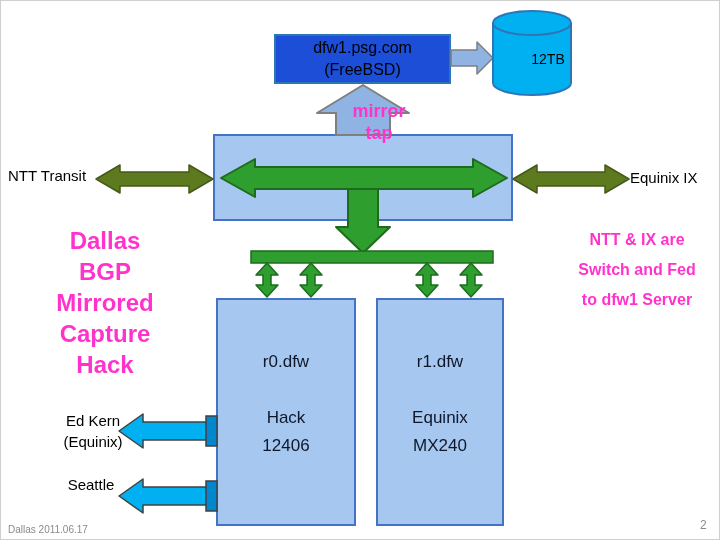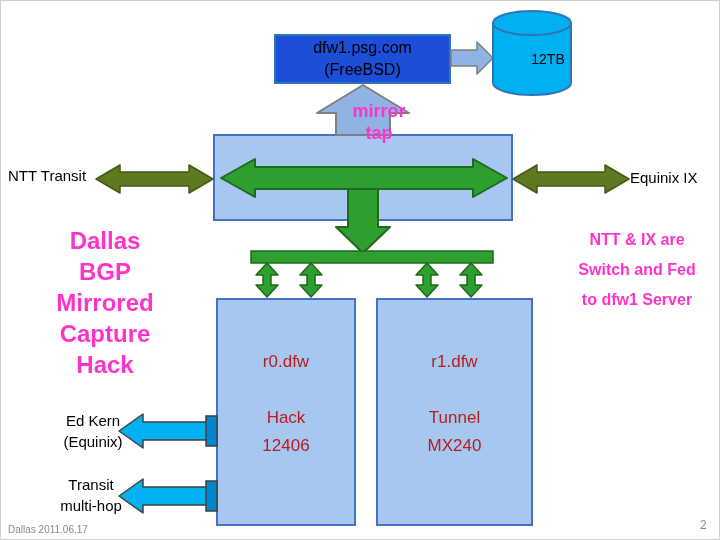--- a/index.html
+++ b/index.html
@@ -25,41 +25,41 @@
     box-sizing:border-box;
     display:flex; flex-direction:column;
     align-items:center; justify-content:center;
     font-size:16px; line-height:22px; color:#000;
   }
   .center { text-align:center;padding-left:16px; }
   .magenta { color:#FF33CC; font-weight:700; }
   .small-label { font-size:15px; color:#000; }
   .router-text {
     position:absolute; left:0; width:100%;
-    text-align:center; font-size:17px; color:#b91c1c;
+    text-align:center; font-size:17px; color:#0f172a;
   }
   .footer { font-size:10px; color:#8a8a8a; }
   .pagenum { font-size:12px; color:#8a8a8a; }
 </style>
 </head>
 <body>
 
 <div id="slide">
 
   <div class="abs blue-box" style="left:212px;top:133px;width:300px;height:87px"></div>
 
   <div class="abs blue-box" style="left:215px;top:297px;width:140px;height:228px">
     <div class="router-text" style="top:52px">r0.dfw</div>
     <div class="router-text" style="top:108px">Hack</div>
     <div class="router-text" style="top:136px">12406</div>
   </div>
 
-  <div class="abs blue-box" style="left:375px;top:297px;width:157px;height:228px">
+  <div class="abs blue-box" style="left:375px;top:297px;width:128px;height:228px">
     <div class="router-text" style="top:52px">r1.dfw</div>
-    <div class="router-text" style="top:108px">Tunnel</div>
+    <div class="router-text" style="top:108px">Equinix</div>
     <div class="router-text" style="top:136px">MX240</div>
   </div>
 
   <div class="abs server-box" style="left:273px;top:33px;width:177px;height:50px">
     <div>dfw1.psg.com</div>
     <div>(FreeBSD)</div>
   </div>
 
   <svg class="abs" style="left:0;top:0" width="720" height="540" viewBox="0 0 720 540">
 
@@ -115,20 +115,19 @@
     <div>Switch and Fed</div>
     <div>to dfw1 Server</div>
   </div>
 
   <div class="abs center small-label" style="left:34px;top:409px;width:84px;line-height:21px">
     <div>Ed Kern</div>
     <div>(Equinix)</div>
   </div>
 
   <div class="abs center small-label" style="left:28px;top:473px;width:92px;line-height:21px">
-    <div>Transit</div>
-    <div>multi-hop</div>
+    <div>Seattle</div>
   </div>
 
   <div class="abs footer" style="left:7px;top:523px">Dallas 2011.06.17</div>
   <div class="abs pagenum" style="left:699px;top:517px">2</div>
 
 </div>
 
 </body></html>

